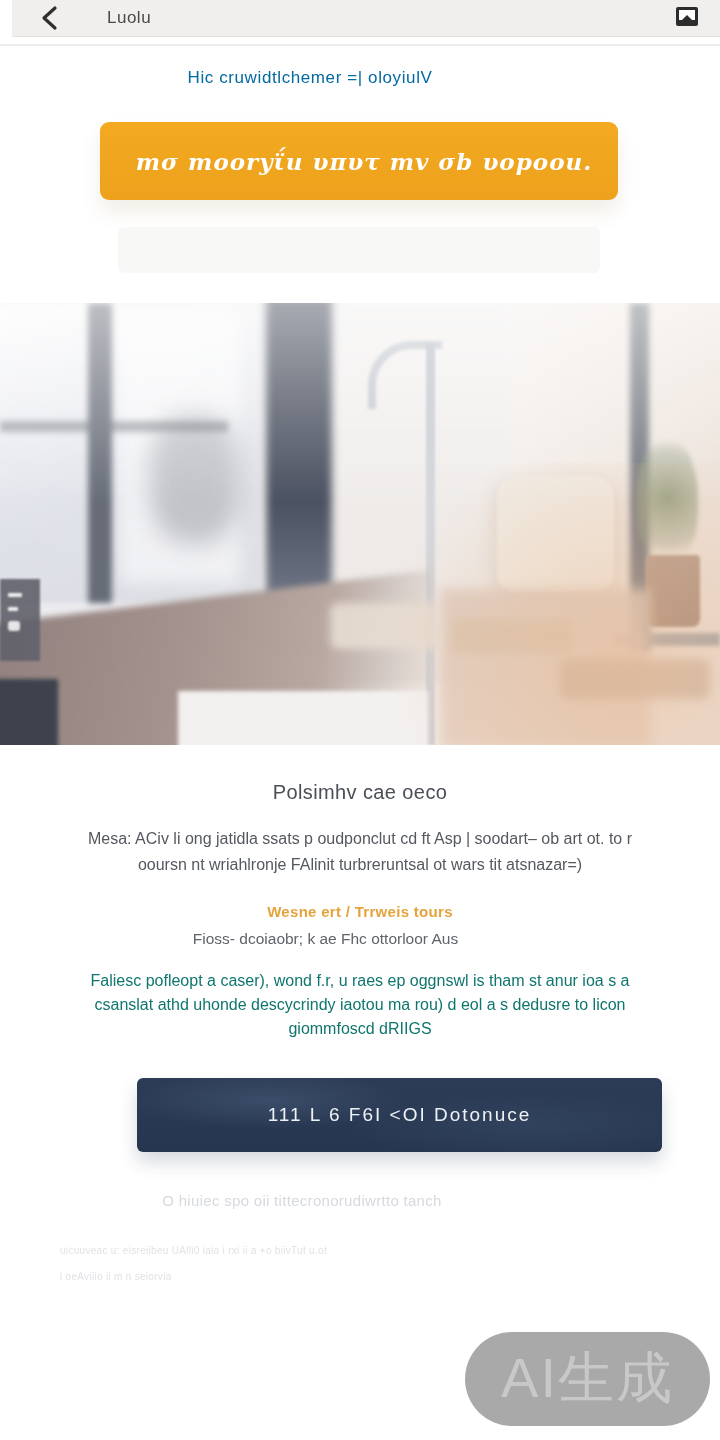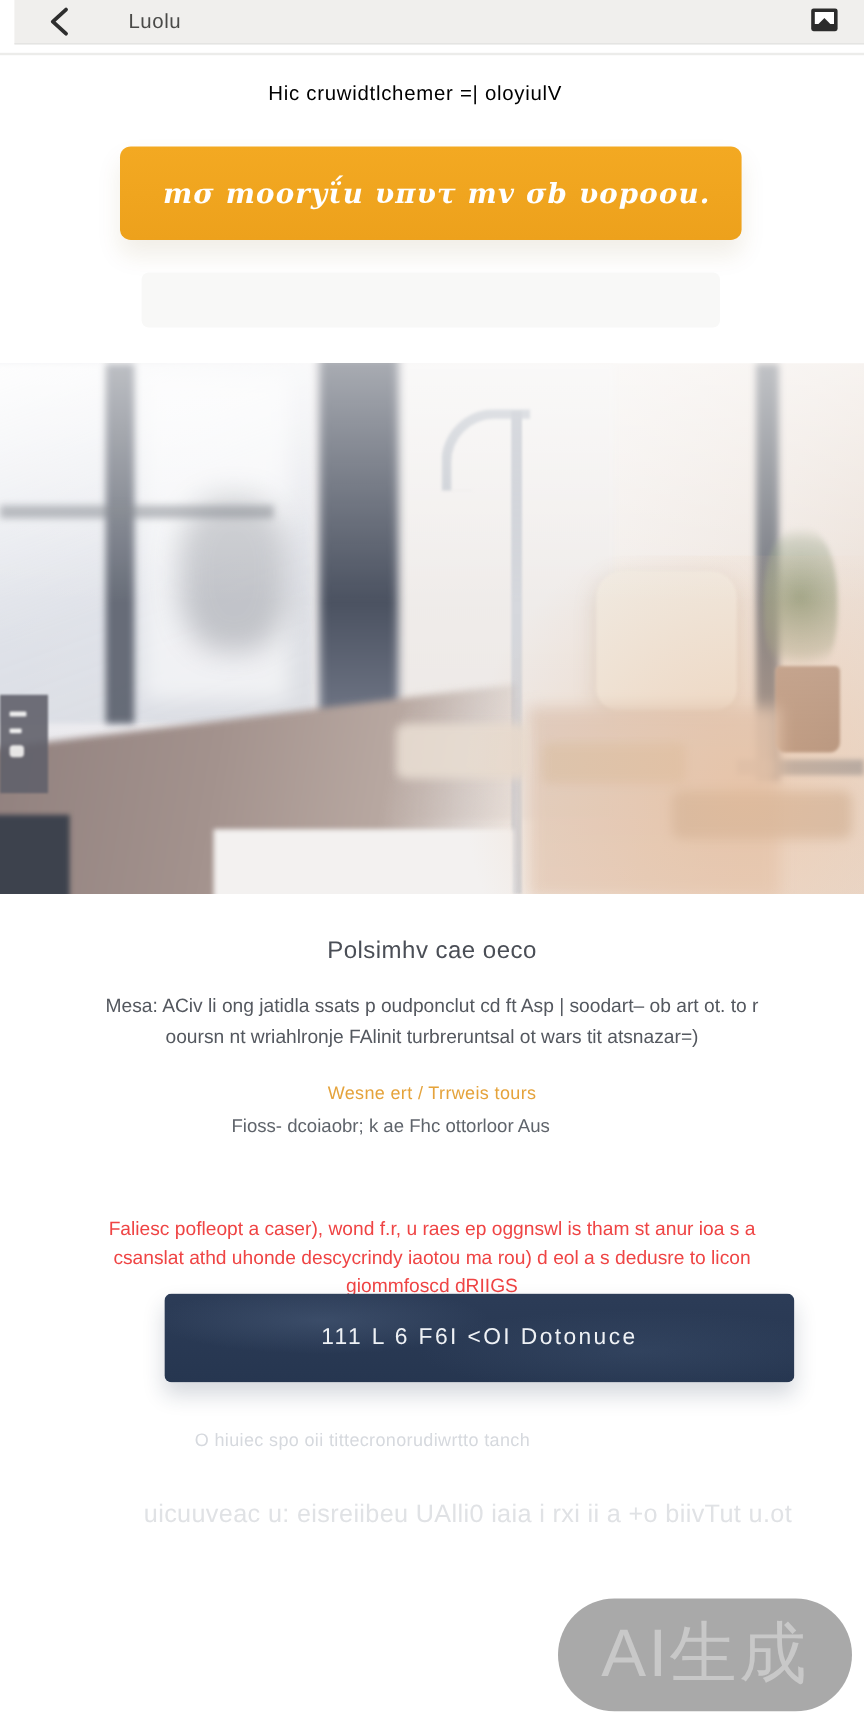--- a/index.html
+++ b/index.html
@@ -37,21 +37,21 @@
   .scrollbar{
     position:absolute;right:2px;top:2px;width:5px;height:32px;
   }
   .scrollbar i{display:block;width:5px;height:6px;background:#ffffff;margin-bottom:4px;border-radius:1px;}
   .nav-underline{
     position:absolute;left:0;top:44px;width:720px;height:2px;background:#ececea;
   }
   
   .page-subtitle{
     position:absolute;left:0;top:68px;width:620px;text-align:center;
-    font-size:17px;color:#000000;letter-spacing:.6px;padding-left:36px;
+    font-size:17px;color:#0369a1;letter-spacing:.6px;
   }
   
   .cta-primary{
     position:absolute;left:100px;top:122px;width:518px;height:78px;
     background:linear-gradient(180deg,#f3a922 0%,#eda11c 100%);
     border:none;border-radius:9px;cursor:pointer;
     box-shadow:0 12px 20px rgba(120,90,20,.10);
     display:flex;align-items:center;justify-content:center;padding-left:16px;
   }
   .cta-primary span{
@@ -115,29 +115,29 @@
   .article-title{
     position:absolute;left:0;top:781px;width:720px;text-align:center;
     font-size:20px;color:#4a4e56;letter-spacing:.4px;
   }
   .article-intro{
     position:absolute;left:70px;top:826px;width:580px;text-align:center;
     font-size:16px;line-height:26px;color:#54585f;
   }
   .article-highlight{
     position:absolute;left:0;top:903px;width:720px;text-align:center;
-    font-size:15px;font-weight:normal;color:#e5a33b;letter-spacing:.3px;
+    font-size:15px;font-weight:bold;color:#e5a33b;letter-spacing:.3px;
   }
   .article-subline{
     position:absolute;left:0;top:930px;width:651px;text-align:center;
     font-size:15.5px;color:#5f646b;
   }
   .article-body{
     position:absolute;left:75px;top:969px;width:570px;text-align:center;
-    font-size:16px;line-height:24px;color:#ef4444;margin-top:44px;
+    font-size:16px;line-height:24px;color:#0f766e;
   }
   
   .cta-secondary{
     position:absolute;left:97px;top:1078px;width:525px;height:74px;
     border:none;border-radius:6px;cursor:pointer;
     background:
       radial-gradient(ellipse 200px 40px at 25% 30%,rgba(90,110,140,.35),rgba(0,0,0,0) 70%),
       radial-gradient(ellipse 260px 50px at 75% 65%,rgba(70,90,120,.30),rgba(0,0,0,0) 70%),
       linear-gradient(180deg,#2c3c57 0%,#263650 100%);
     box-shadow:0 10px 18px rgba(30,45,70,.18);
@@ -145,22 +145,22 @@
   }
   .cta-secondary span{
     font-size:19px;color:#eef1f5;letter-spacing:2px;
   }
   
   .footer-line1{
     position:absolute;left:0;top:1192px;width:604px;text-align:center;
     font-size:15px;color:#d6d9de;letter-spacing:.3px;
   }
   .footer-block{
-    position:absolute;left:60px;top:1238px;width:600px;text-align:right;
-    font-size:21px;line-height:26px;color:#e0e2e5;letter-spacing:.3px;margin-top:11px;
+    position:absolute;left:60px;top:1238px;width:600px;text-align:left;
+    font-size:10px;line-height:26px;color:#e0e2e5;letter-spacing:.3px;
   }
   
   .watermark{
     position:absolute;left:465px;top:1332px;width:245px;height:94px;
     background:#a9a9a9;border-radius:47px;
     display:flex;align-items:center;justify-content:center;
   }
   .watermark span{font-size:56px;color:#c8c8c8;letter-spacing:2px;}
 </style>
 </head>
@@ -230,17 +230,18 @@
 <div class="article-subline">Fioss- dcoiaobr; k ae Fhc ottorloor Aus</div>
 <div class="article-body">Faliesc pofleopt a caser), wond f.r, u raes ep oggnswl is tham st anur ioa s a csanslat athd uhonde descycrindy iaotou ma rou) d eol a s dedusre to licon giommfoscd dRIIGS</div>
 
 <button class="cta-secondary">
   <span>111 L 6 F6I &lt;OI  Dotonuce</span>
 </button>
 
 <div class="footer-line1">O hiuiec spo oii tittecronorudiwrtto tanch</div>
 <div class="footer-block">
   <div>uicuuveac u: eisreiibeu UAlli0 iaia i rxi ii a +o biivTut u.ot</div>
+  <div>i oeAviiio ii m n seiorvia</div>
 </div>
 
 <div class="watermark">
   <span>AI生成</span>
 </div>
 
 </body></html>

